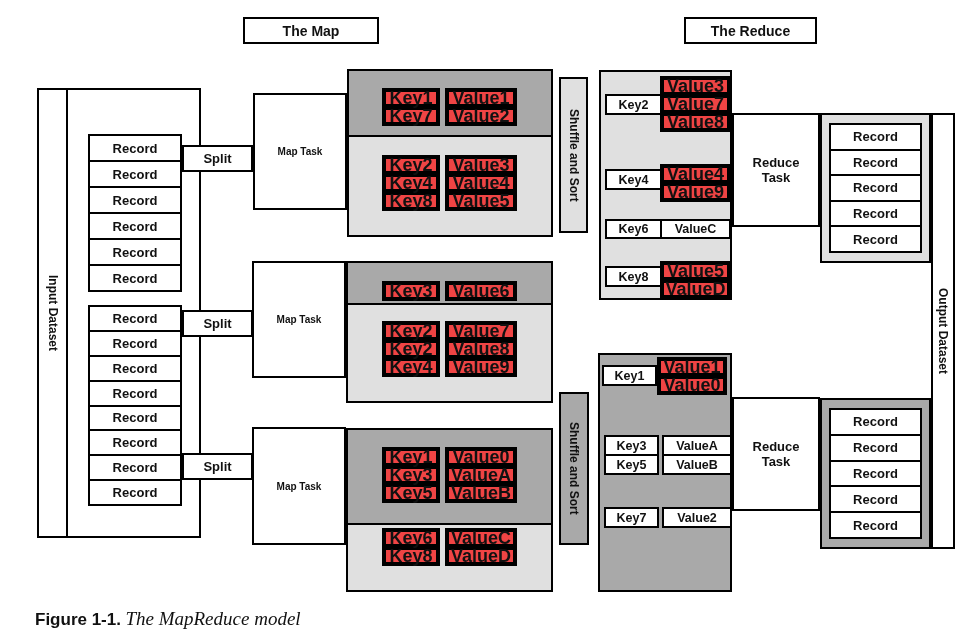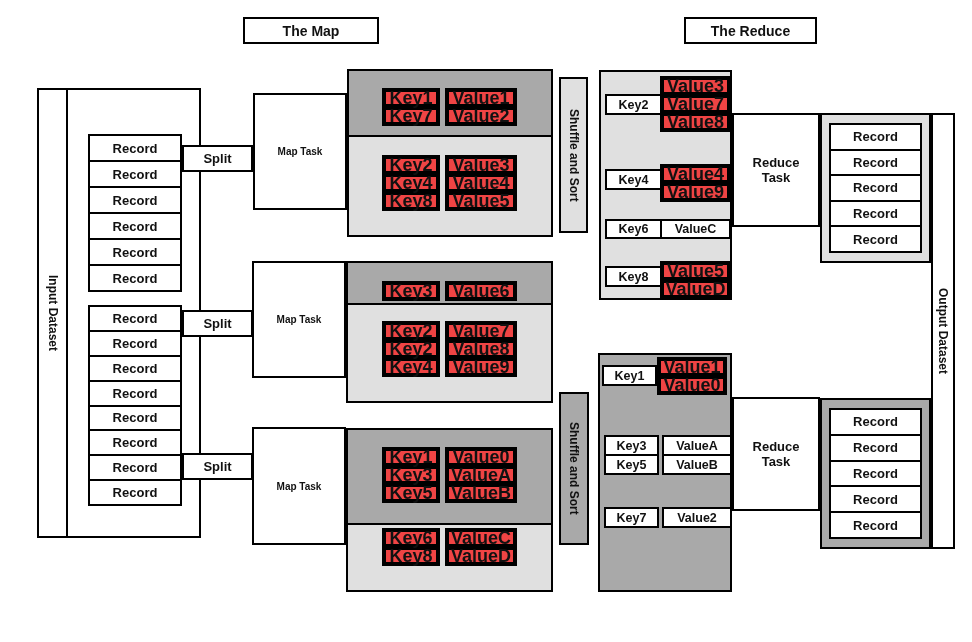--- a/index.html
+++ b/index.html
@@ -223,14 +223,18 @@
       <div class="rrow">Record</div>
       <div class="rrow">Record</div>
       <div class="rrow">Record</div>
       <div class="rrow">Record</div>
       <div class="rrow">Record</div>
     </div>
   </div>
 
   <div class="abs bx ctr vtx ods" style="left:931px;top:113px;width:24px;height:436px;">Output Dataset</div>
 
+  <div class="caption">
+    <span class="cap-fig">Figure 1-1.</span>
+    <span class="cap-title">The MapReduce model</span>
+  </div>
 
 </div>
 
 </body></html>

